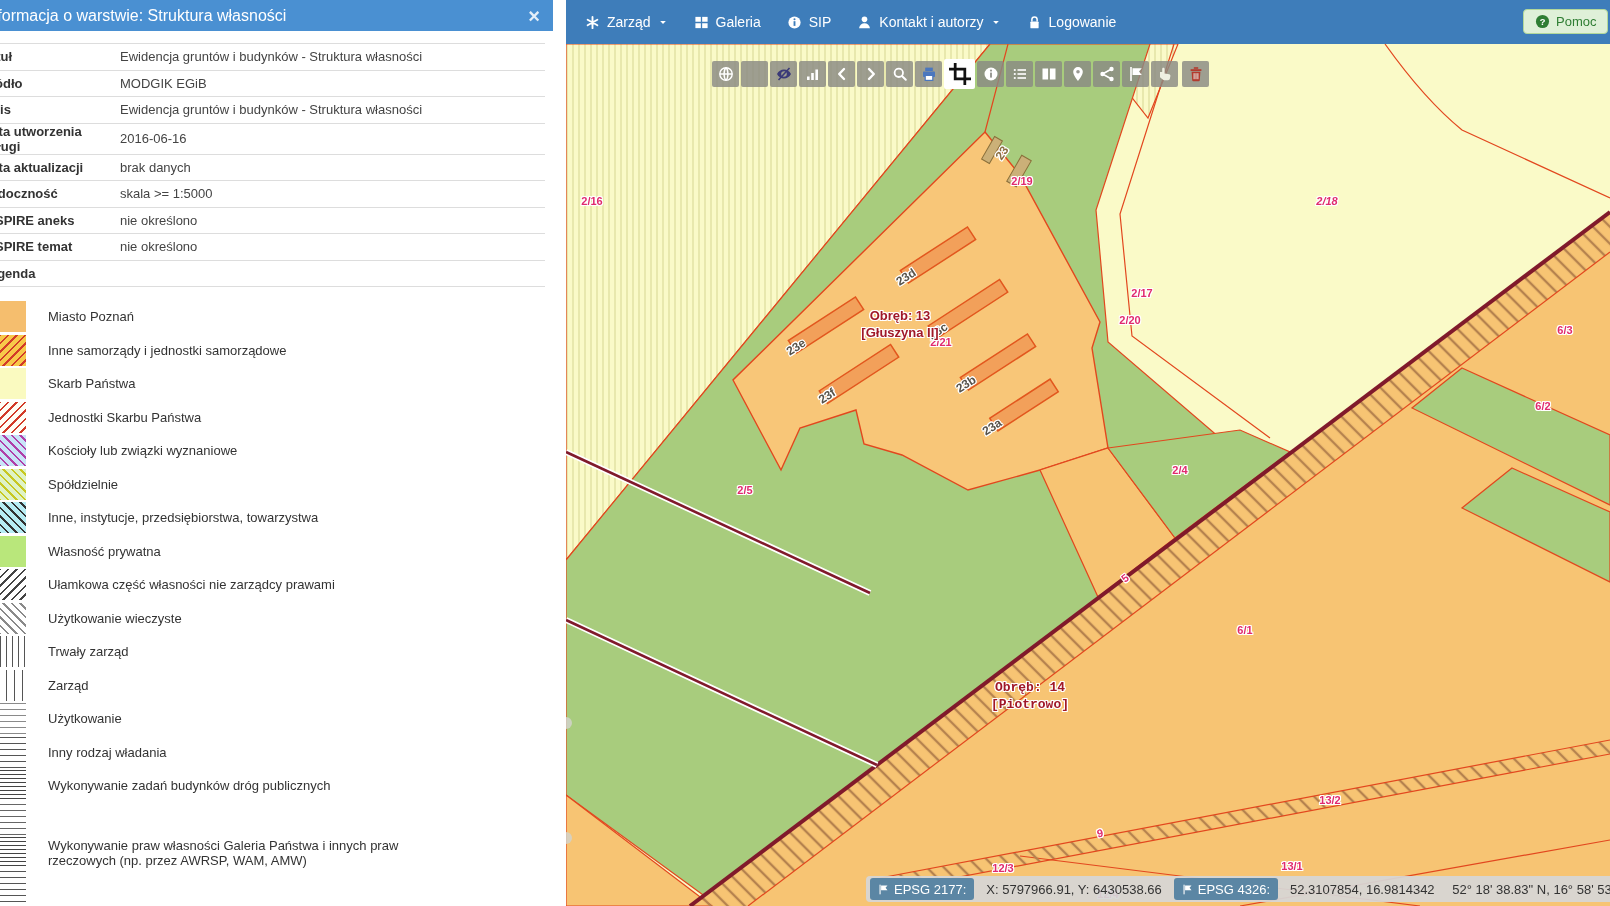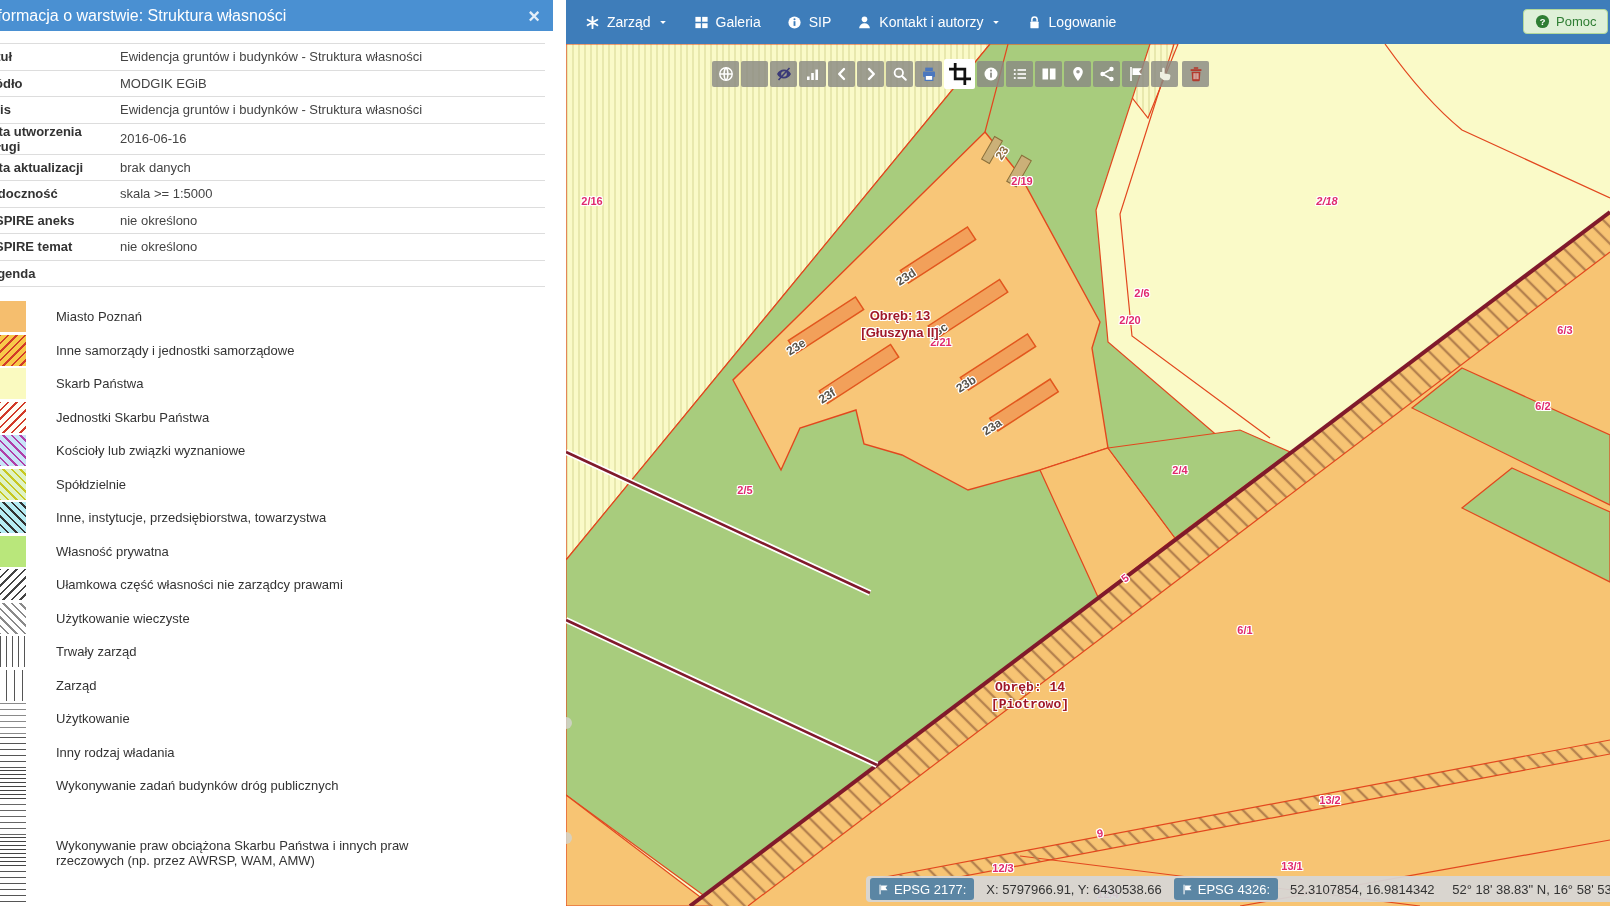--- a/index.html
+++ b/index.html
@@ -59,21 +59,21 @@
   .dlg-close{margin-left:auto;margin-right:13px;color:rgba(255,255,255,0.85);font-size:20px;
              line-height:1;cursor:pointer;font-weight:bold}
   .dlg-body{padding:0 8px}
   .dlg-divider{border-top:1px solid #ddd;margin-top:12px}
   .frow{display:flex;align-items:center;min-height:25.5px;border-bottom:1px solid #ddd;font-size:13px}
   .flabel{flex:0 0 138px;font-weight:bold;color:#333}
   .fvalue{color:#444}
   .legend-list{padding-top:14px}
   .lrow{display:flex;align-items:center;min-height:31px;margin-bottom:2.5px}
   .sw{flex:0 0 44px;width:44px;height:31px;align-self:flex-start}
-  .ltext{margin-left:30px;font-size:13px;color:#333;max-width:420px}
+  .ltext{margin-left:22px;font-size:13px;color:#333;max-width:420px}
   .p-solid{background:var(--f)}
   .p-diag-down{background:repeating-linear-gradient(135deg,var(--s) 0 1.5px,transparent 1.5px 6px),var(--f)}
   .p-diag-up{background:repeating-linear-gradient(45deg,var(--s) 0 1.5px,transparent 1.5px 6px),var(--f)}
   .p-vertical{background:repeating-linear-gradient(90deg,var(--s) 0 1.4px,transparent 1.4px 6px),var(--f)}
   .p-vertical-wide{background:repeating-linear-gradient(90deg,var(--s) 0 1.4px,transparent 1.4px 8px),var(--f)}
   .p-horizontal{background:repeating-linear-gradient(180deg,var(--s) 0 1.4px,transparent 1.4px 6px),var(--f)}
   .p-horizontal-dense{background:repeating-linear-gradient(180deg,var(--s) 0 1.4px,transparent 1.4px 4px),var(--f)}
 </style>
 </head>
 <body>
@@ -400,21 +400,21 @@
       </div>
 
     <div>
 
         <div class="maplabel" style="left: 26px; top: 116px; transform: translate(-50%, -50%); margin-top: 41px;">2/16</div>
 
         <div class="maplabel" style="left: 456px; top: 137px; transform: translate(-50%, -50%);">2/19</div>
 
         <div class="maplabel" style="left: 761px; top: 157px; transform: translate(-50%, -50%); font-style: italic;">2/18</div>
 
-        <div class="maplabel" style="left: 576px; top: 249px; transform: translate(-50%, -50%);">2/6</div>
+        <div class="maplabel" style="left: 576px; top: 249px; transform: translate(-50%, -50%);">2/17</div>
 
         <div class="maplabel" style="left: 564px; top: 276px; transform: translate(-50%, -50%);">2/20</div>
 
         <div class="maplabel" style="left: 999px; top: 286px; transform: translate(-50%, -50%);">6/3</div>
 
         <div class="maplabel" style="left: 375px; top: 298px; transform: translate(-50%, -50%);">2/21</div>
 
         <div class="maplabel" style="left: 977px; top: 362px; transform: translate(-50%, -50%);">6/2</div>
 
         <div class="maplabel" style="left: 179px; top: 446px; transform: translate(-50%, -50%);">2/5</div>
@@ -622,21 +622,21 @@
           <span class="sw p-horizontal-dense" style="--f: #FFFFFF; --s: #444444;"></span>
           <span class="ltext">Wykonywanie zadań budynków dróg publicznych</span>
         </div>
 
         <div class="lrow">
           <span class="sw p-horizontal" style="--f: #FFFFFF; --s: #666666;"></span>
         </div>
 
         <div class="lrow">
           <span class="sw p-horizontal-dense" style="--f: #FFFFFF; --s: #444444;"></span>
-          <span class="ltext">Wykonywanie praw obciążona Skarbu Państwa i innych praw rzeczowych (np. przez AWRSP, WAM, AMW)</span>
+          <span class="ltext">Wykonywanie praw własności Galeria Państwa i innych praw rzeczowych (np. przez AWRSP, WAM, AMW)</span>
         </div>
 
         <div class="lrow">
           <span class="sw p-horizontal" style="--f: #FFFFFF; --s: #555555;"></span>
         </div>
       </div>
   </div>
 </div>
 
 </body></html>

